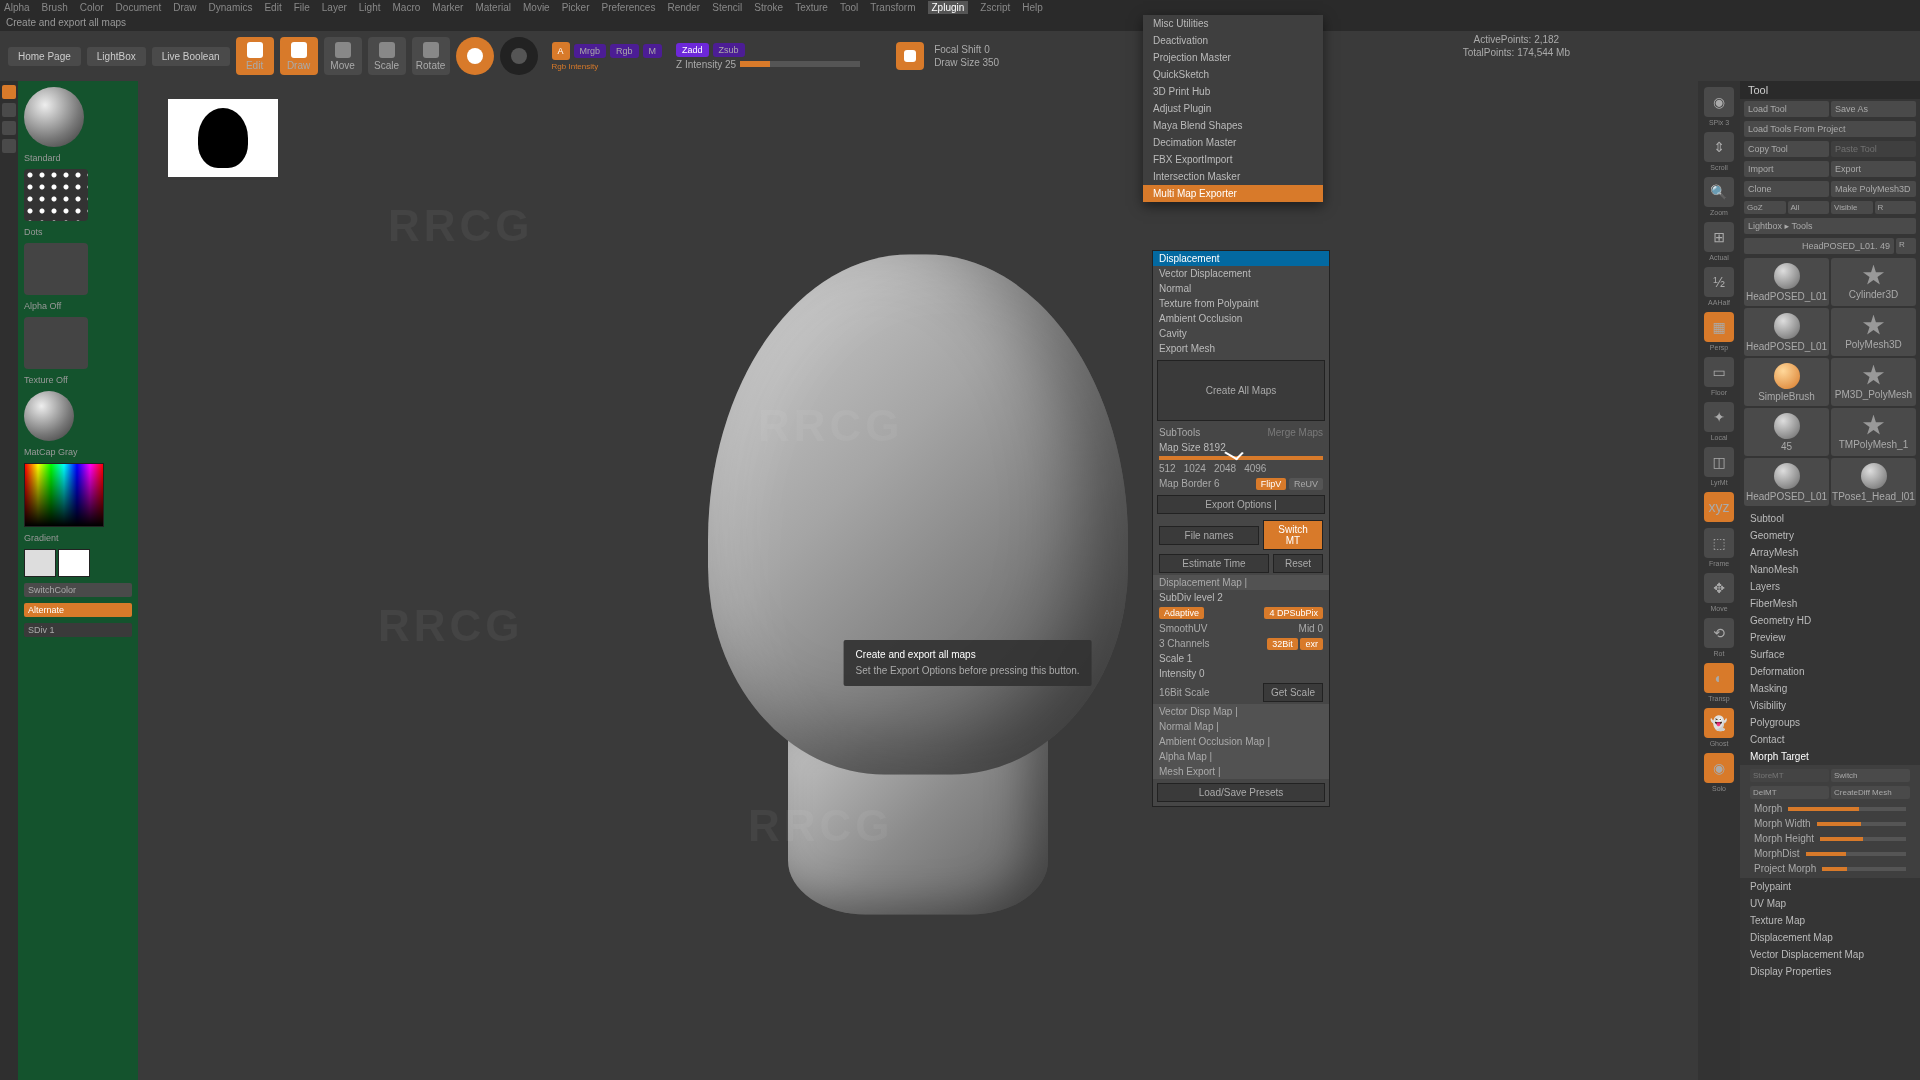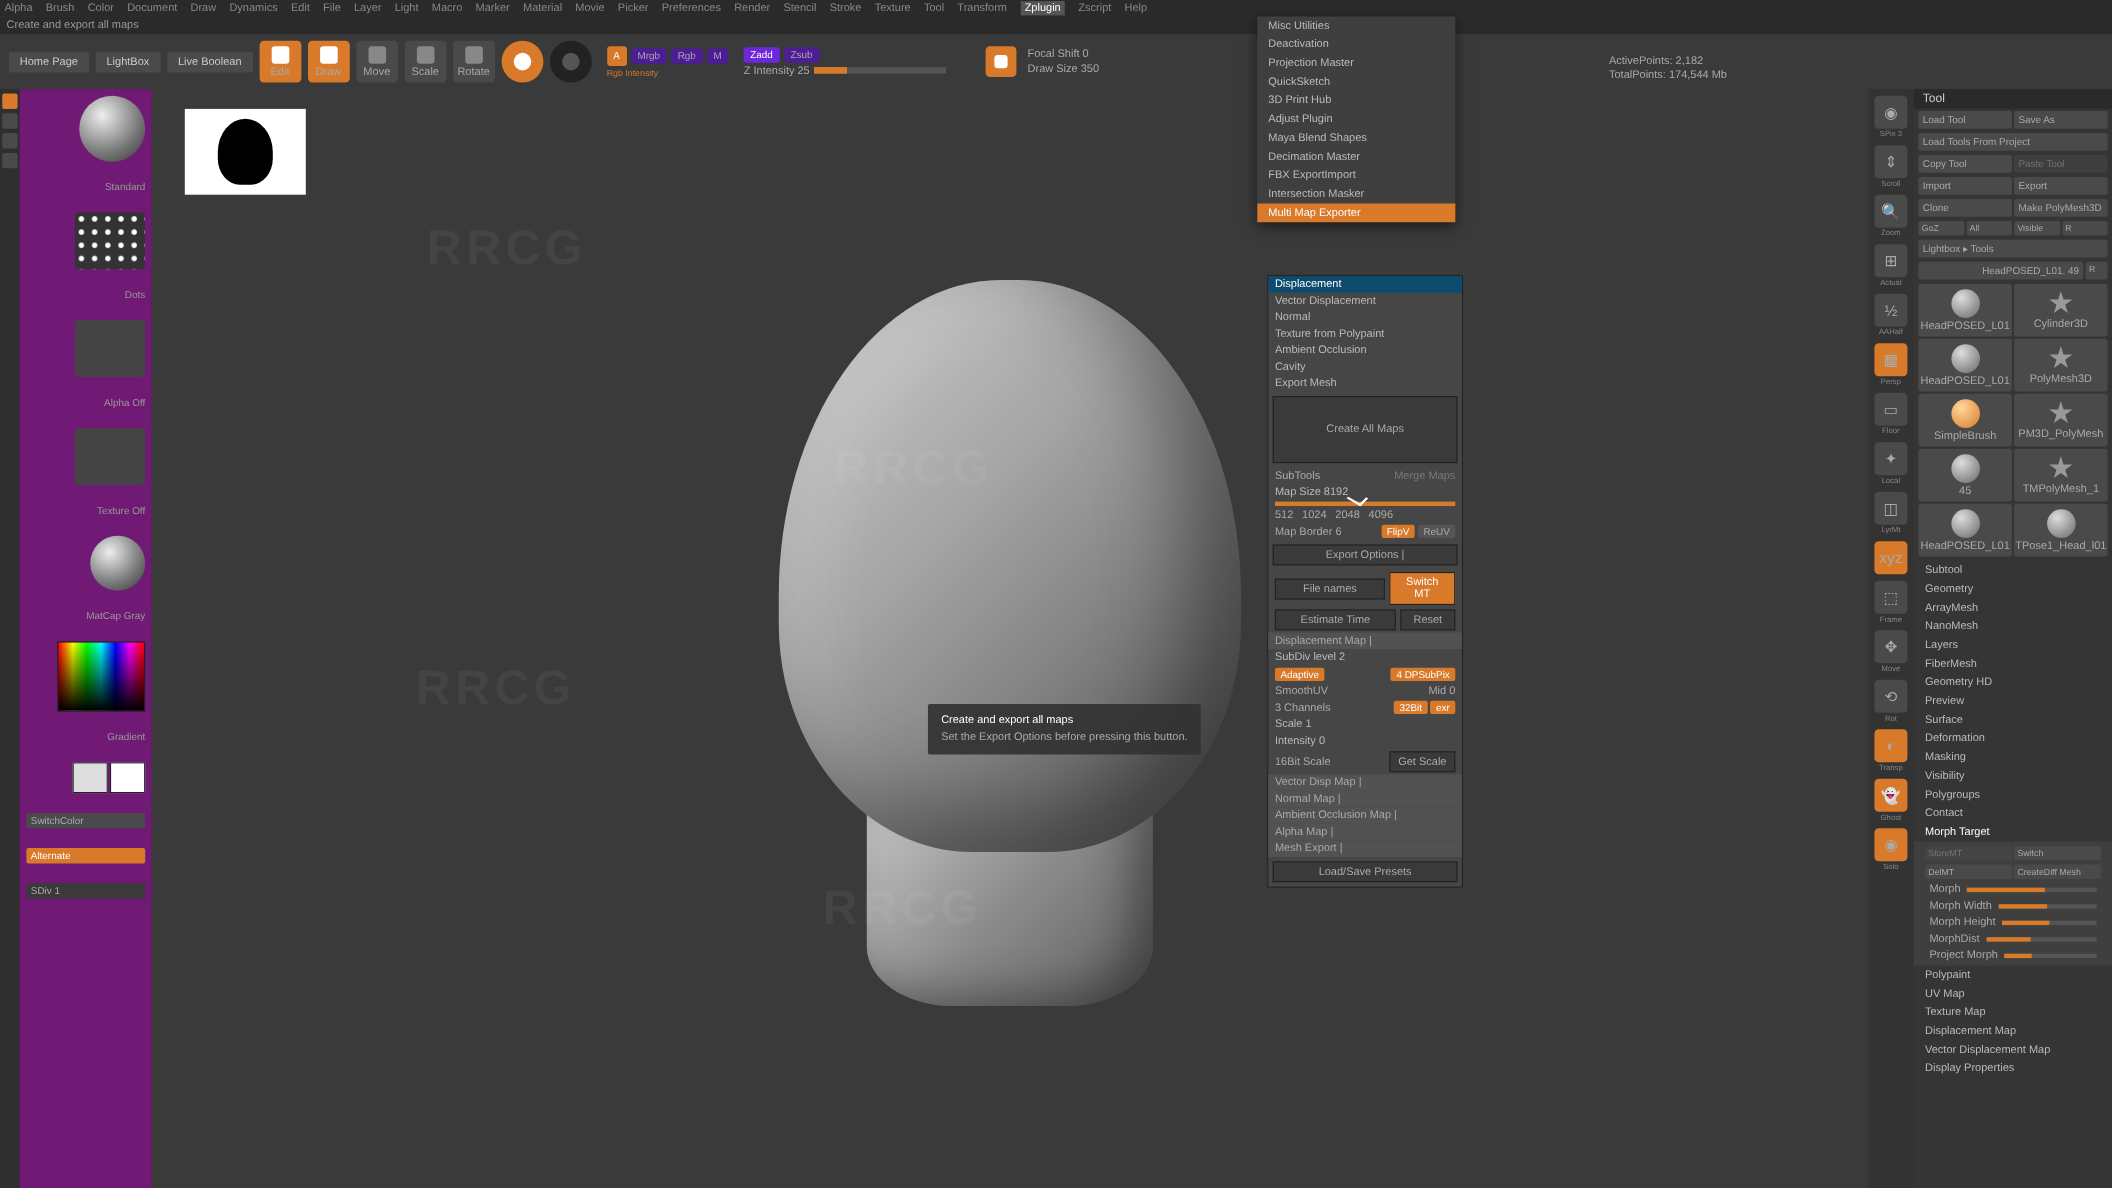--- a/index.html
+++ b/index.html
@@ -17,42 +17,42 @@
 .pill{background:#4c1d95;padding:2px 6px;border-radius:3px;font-size:9px}
 .pill.orange{background:#6d28d9;color:#fff}
 .pill-sq{width:18px;height:18px;background:#d87a2a;border-radius:3px;display:inline-flex;align-items:center;justify-content:center;color:#fff;font-size:9px}
 .slider-box{display:flex;align-items:center;gap:4px;font-size:9px}
 .slider-track{width:120px;height:6px;background:#555;position:relative}
 .slider-fill{height:100%;background:#d87a2a}
 .main{display:flex;height:calc(100% - 81px)}
 .leftcol{width:18px;background:#2f2f2f;display:flex;flex-direction:column;gap:4px;padding:4px 2px}
 .leftcol .sq{width:14px;height:14px;background:#4a4a4a;border-radius:2px}
 .leftcol .sq.orange{background:#d87a2a}
-.leftpanel{width:120px;background:#701a75;padding:6px;display:flex;flex-direction:column;gap:18px;align-items:flex-end}
+.leftpanel{width:120px;background:#14532d;padding:6px;display:flex;flex-direction:column;gap:6px;align-items:flex-start}
 .brush-ball{width:60px;height:60px;border-radius:50%;background:radial-gradient(circle at 35% 30%,#eee,#777 60%,#333)}
 .swatch{width:64px;height:52px;background:#444;border-radius:4px}
 .swatch-lbl{font-size:9px;color:#999}
 .colpick{width:80px;height:64px;background:linear-gradient(to right,red,#ff0,#0f0,#0ff,#00f,#f0f,red);position:relative;border:1px solid #222}
 .colpick::after{content:"";position:absolute;inset:0;background:linear-gradient(to bottom,transparent,#000)}
 .colbox{display:flex;gap:2px}
 .colbox div{width:32px;height:28px;border:1px solid #222}
 .pill-row{width:100%;background:#4a4a4a;padding:2px 4px;font-size:9px;border-radius:2px}
 .pill-row.orange{background:#d87a2a;color:#fff}
 .canvas{flex:1;background:#3a3a3a;position:relative;overflow:hidden}
 .thumb{position:absolute;top:18px;left:30px;width:110px;height:78px;background:#fff;display:flex;align-items:center;justify-content:center}
 .thumb-sil{width:50px;height:60px;background:#000;border-radius:50% 50% 40% 40%}
 .head{position:absolute;left:50%;top:50%;transform:translate(-50%,-48%);width:520px;height:680px}
 .head-shape{width:420px;height:520px;margin:0 auto;background:linear-gradient(135deg,#d0d0d0,#a5a5a5 40%,#7a7a7a 70%,#5a5a5a);border-radius:48% 48% 42% 42% / 55% 55% 40% 40%;position:relative;box-shadow:inset -40px -30px 80px rgba(0,0,0,.4),inset 30px 20px 60px rgba(255,255,255,.15)}
 .neck{width:260px;height:180px;margin:-40px auto 0;background:linear-gradient(135deg,#c5c5c5,#8a8a8a 50%,#5f5f5f);border-radius:0 0 30% 30%;box-shadow:inset -20px -10px 40px rgba(0,0,0,.35)}
 .tooltip{position:absolute;left:50%;top:56%;transform:translateX(-30%);background:rgba(50,50,50,.92);padding:8px 12px;border-radius:2px;max-width:280px;font-size:12px;line-height:1.4;color:#ddd}
 .tooltip .t1{color:#fff;margin-bottom:2px}
 .dropdown{position:absolute;top:15px;left:1143px;width:180px;background:#3f3f3f;z-index:200;box-shadow:0 4px 12px rgba(0,0,0,.5)}
 .dd-item{padding:3px 10px;font-size:10px;color:#bbb;cursor:pointer}
 .subpanel{position:absolute;top:250px;left:1152px;width:178px;background:#464646;border:1px solid #222;z-index:199}
-.sp-head{background:#0c4a6e;color:#fff;padding:2px 6px;font-size:10px}
+.sp-head{background:#0369a1;color:#fff;padding:2px 6px;font-size:10px}
 .sp-row{padding:2px 6px;font-size:10px;color:#bbb;display:flex;align-items:center;gap:4px}
 .sp-row.split{justify-content:space-between}
 .sp-btn{background:#3a3a3a;padding:3px 6px;border:1px solid #222;flex:1;text-align:center;font-size:10px}
 .sp-btn.full{display:block}
 .sp-btn.orange{background:#d87a2a;color:#fff}
 .sp-chip{background:#555;padding:1px 5px;font-size:9px;border-radius:2px}
 .sp-chip.orange{background:#d87a2a;color:#fff}
 .sp-slider{height:4px;background:#555;margin:1px 6px;position:relative}
 .sp-slider .f{height:100%;background:#d87a2a}
 .sp-sec{background:#525252;padding:2px 6px;font-size:10px}
@@ -75,21 +75,21 @@
 .tp-list{display:flex;flex-direction:column;padding:2px 0}
 .tp-item{padding:3px 10px;font-size:10px;color:#bbb;cursor:pointer}
 .tp-sub{background:#3f3f3f;padding:2px 6px}
 .tp-slider{display:flex;align-items:center;gap:6px;padding:2px 8px;font-size:9px}
 .tp-slider .tr{flex:1;height:4px;background:#555;position:relative}
 .tp-slider .tr .f{height:100%;background:#d87a2a}
 .axis{position:absolute;top:18px;right:370px;width:40px;height:40px}
 .axis .x{position:absolute;width:20px;height:3px;background:#e33;top:20px;left:10px;transform:rotate(20deg)}
 .axis .y{position:absolute;width:3px;height:20px;background:#3e3;top:6px;left:24px}
 .axis .z{position:absolute;width:3px;height:18px;background:#55f;top:10px;left:14px;transform:rotate(-40deg)}
-.stats{position:absolute;right:350px;top:18px;font-size:9px;color:#777;text-align:left;line-height:1.3}
+.stats{position:absolute;right:350px;top:2px;font-size:9px;color:#777;text-align:center;line-height:1.3}
 .cursor{position:absolute;left:1229px;top:446px;width:12px;height:18px;z-index:300}
 .cursor::before{content:"";position:absolute;border-left:2px solid #fff;border-bottom:2px solid #fff;width:8px;height:12px;transform:rotate(-45deg) skewX(15deg)}
 .wm{position:absolute;color:rgba(255,255,255,.05);font-size:44px;font-weight:bold;letter-spacing:4px;pointer-events:none}
 </style>
 </head>
 <body>
 
 <div class="menubar">
   <span>Alpha</span>
   <span>Brush</span>

